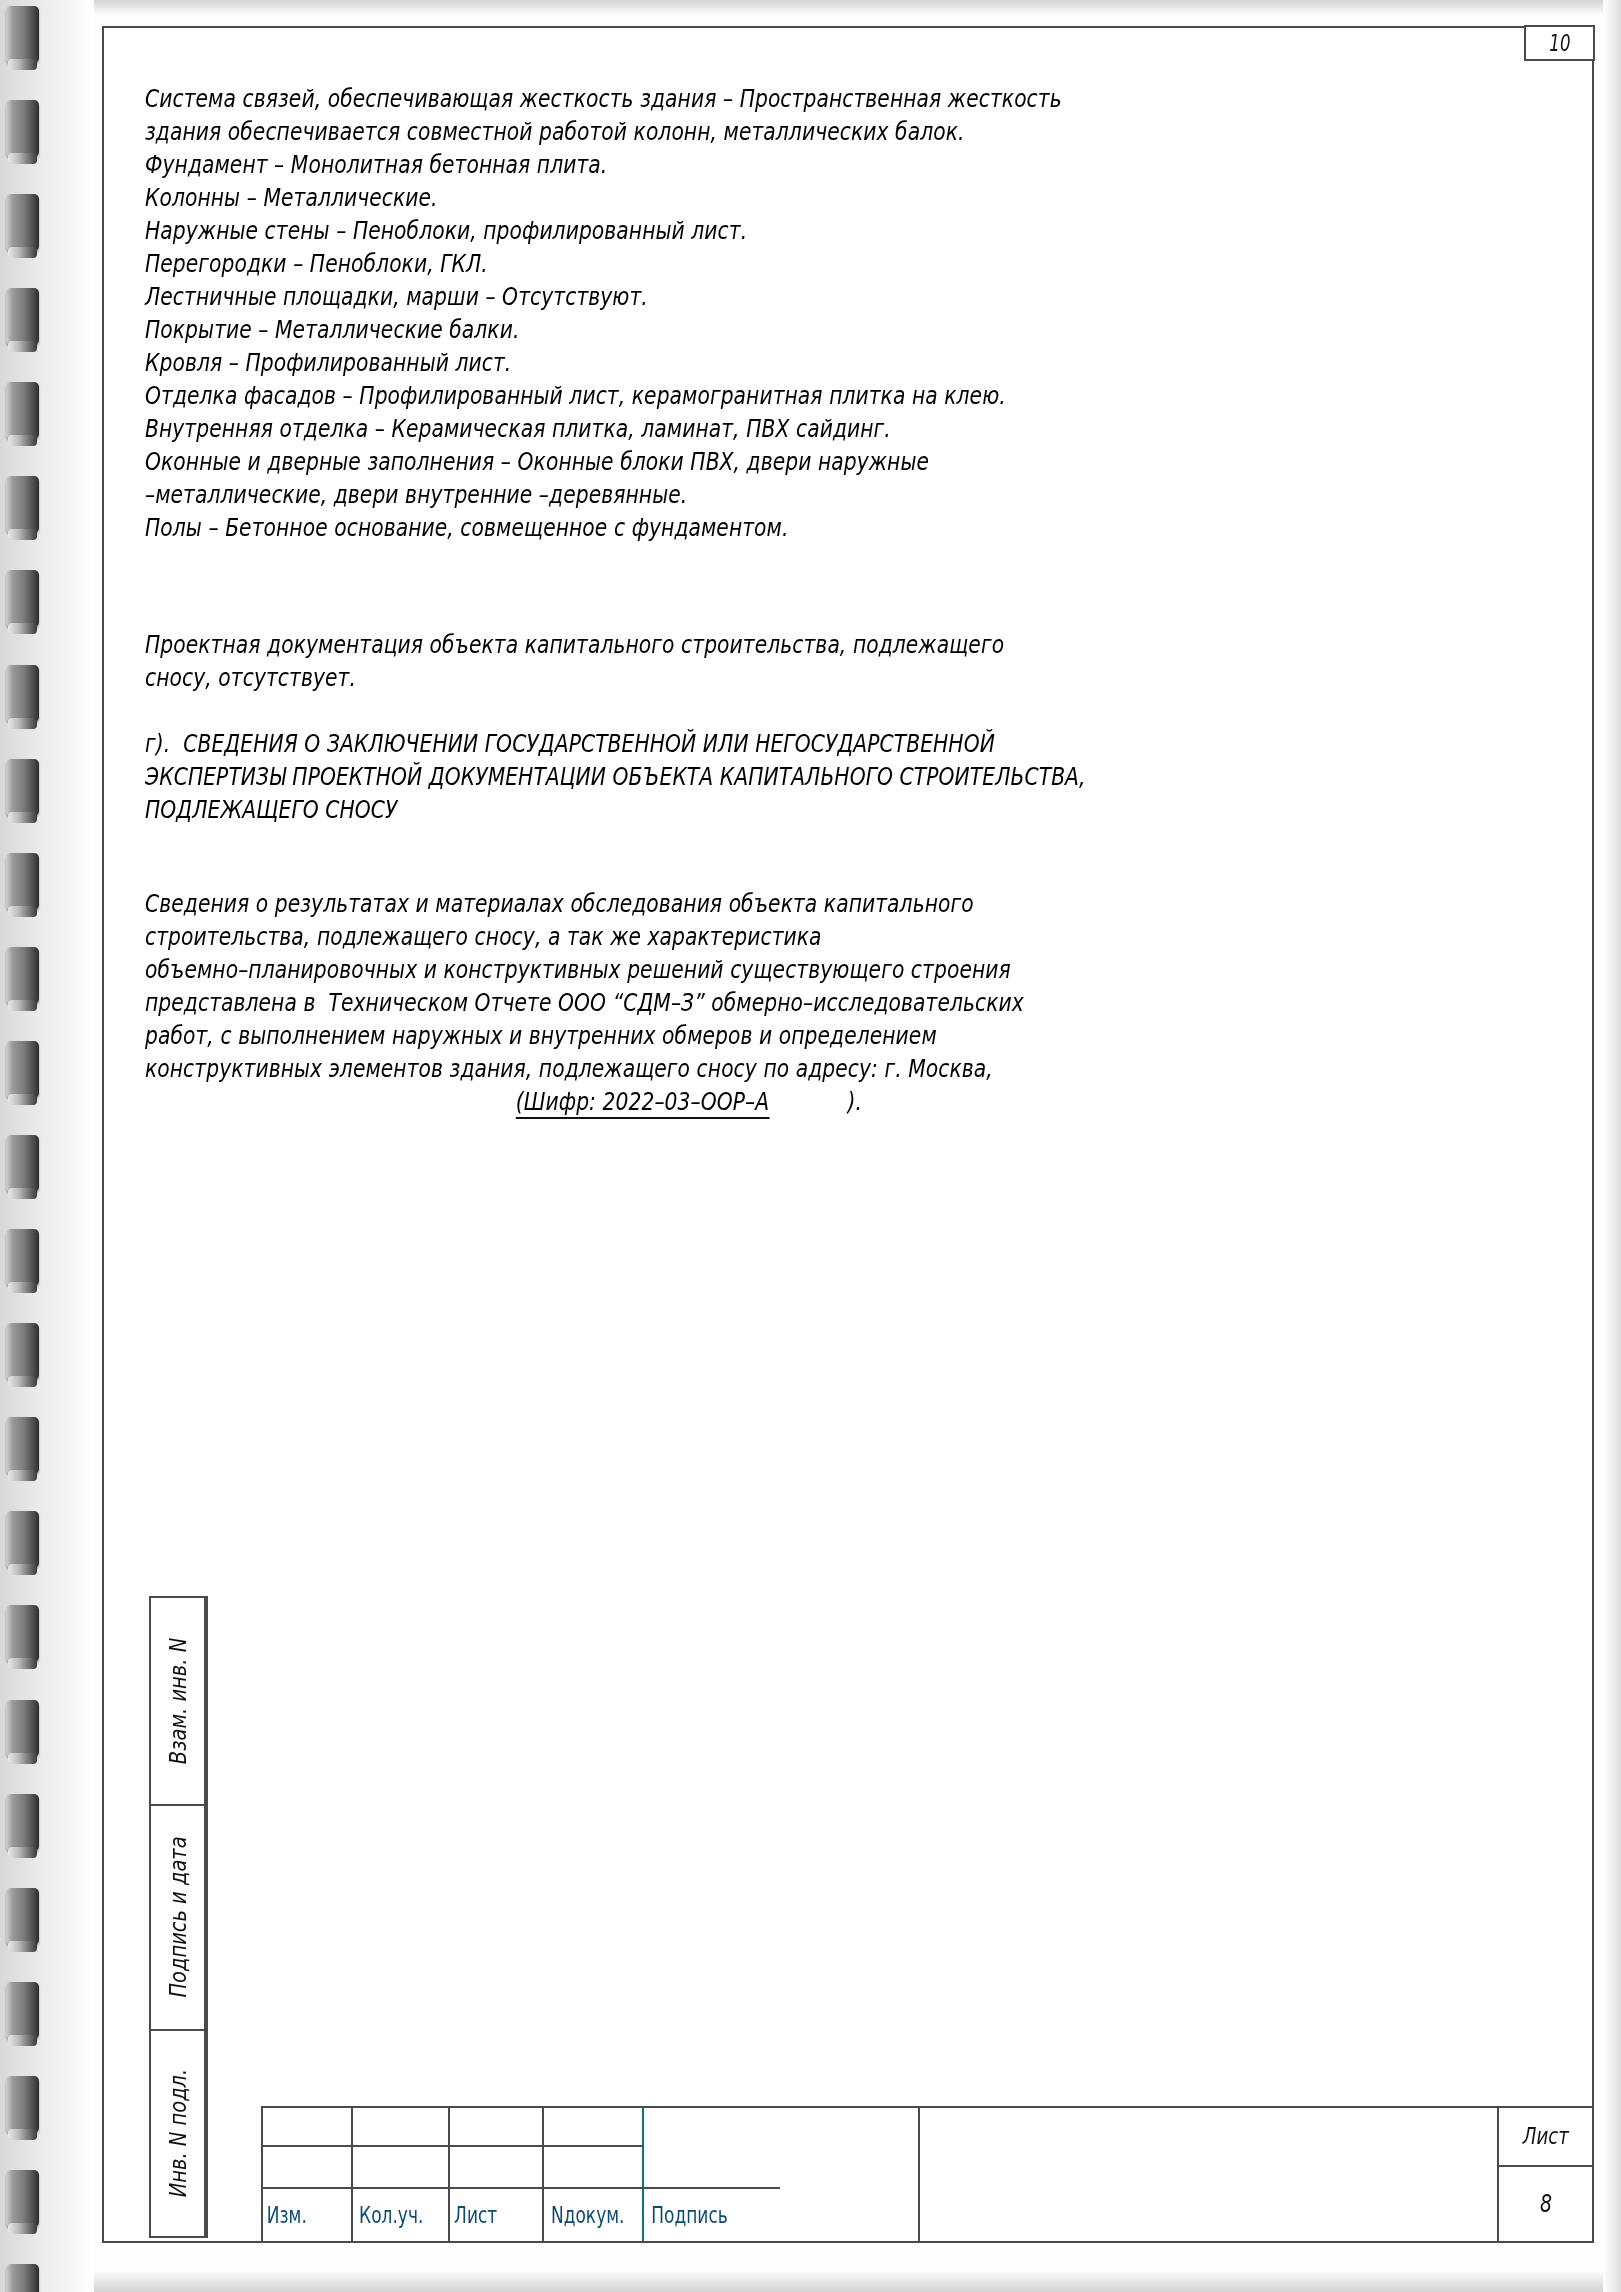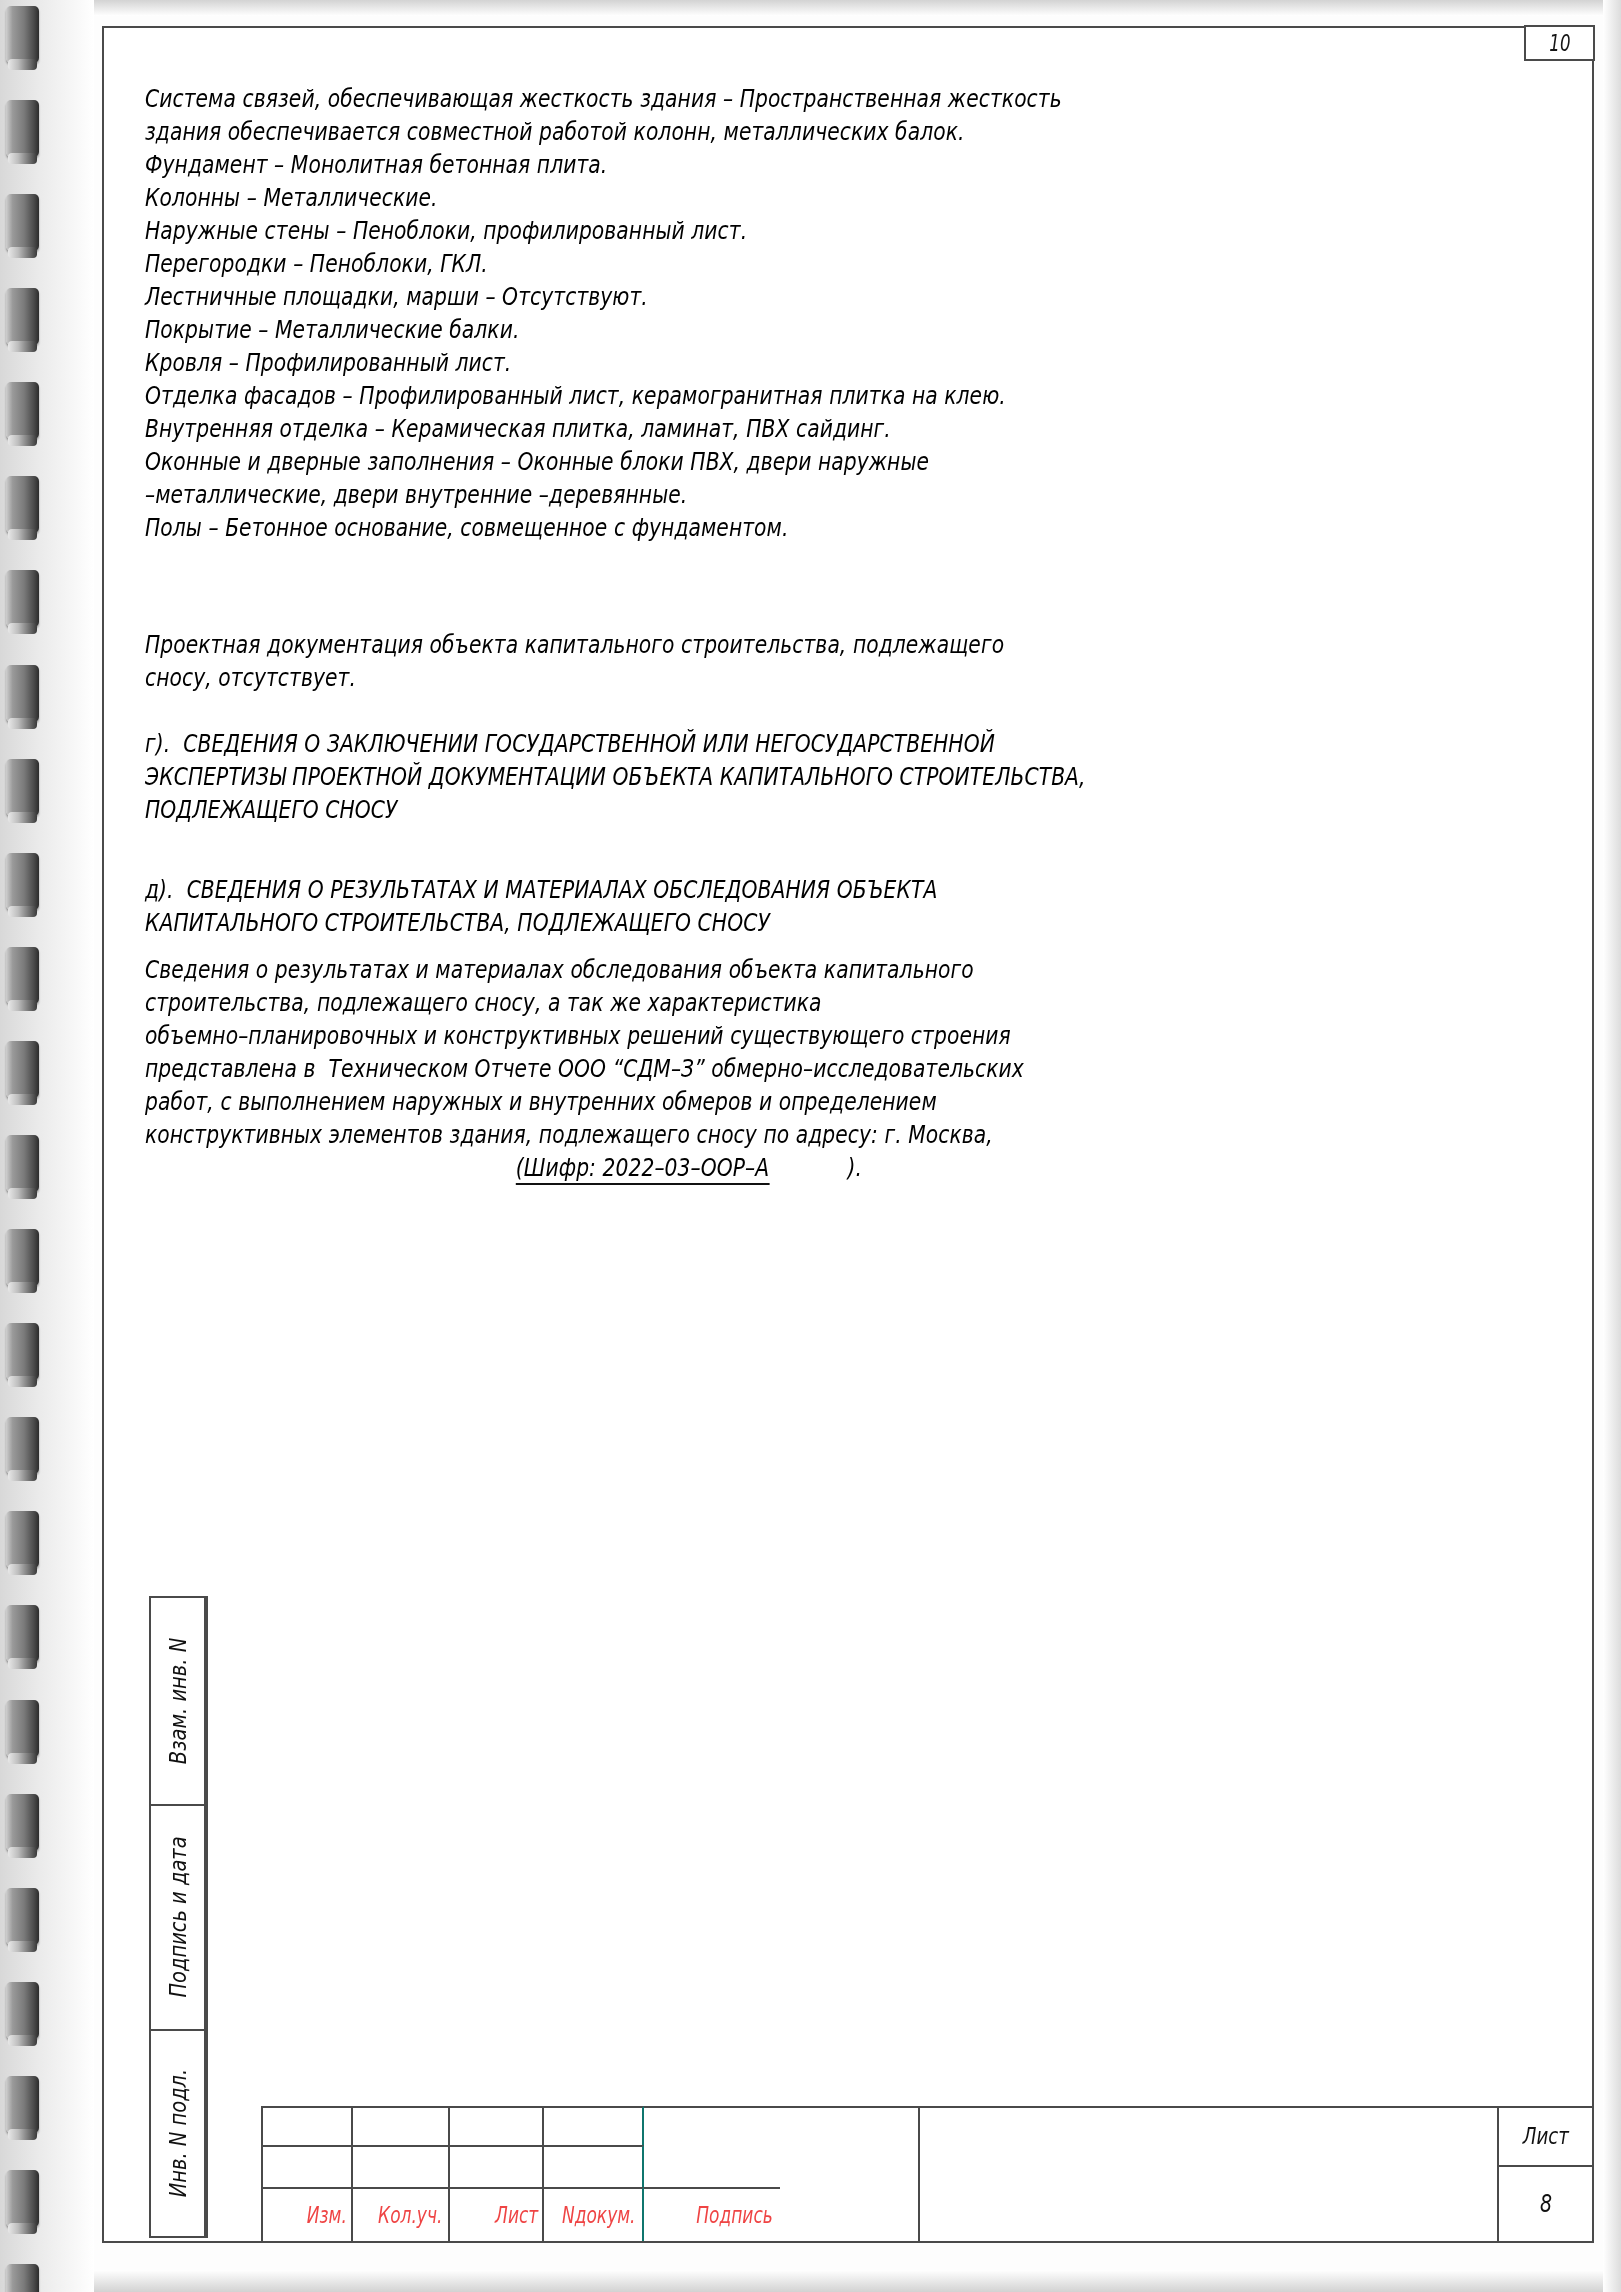--- a/index.html
+++ b/index.html
@@ -192,24 +192,23 @@
     display: grid;
     grid-template-columns: 90px 97px 94px 102px 136px;
     grid-template-rows: 39px 42px 54px;
   }
   .tb-grid > div {
     border-left: 2px solid #4a4a4a;
     border-top: 2px solid #4a4a4a;
     box-sizing: border-box;
     display: flex;
     align-items: center;
-    justify-content: flex-end;
-    font-style: italic;
+    justify-content: flex-start;
     font-size: 22.5px;
-    color: #ef4444;
+    color: #0c4a6e;
   }
   .tb-grid > div.hdr span { transform: scaleX(0.84); white-space: nowrap; }
   .tb-grid > div.last-col { border-right: 2px solid #0f766e; }
 
   .tb-wide {
     position: absolute;
     left: 519px;
     bottom: 0;
     width: 137px;
     height: 135px;
@@ -343,24 +342,20 @@
 
       <div id="section-g-heading">
           <div class="heading">г).  СВЕДЕНИЯ О ЗАКЛЮЧЕНИИ ГОСУДАРСТВЕННОЙ ИЛИ НЕГОСУДАРСТВЕННОЙ</div>
           <div class="heading">ЭКСПЕРТИЗЫ ПРОЕКТНОЙ ДОКУМЕНТАЦИИ ОБЪЕКТА КАПИТАЛЬНОГО СТРОИТЕЛЬСТВА,</div>
           <div class="heading">ПОДЛЕЖАЩЕГО СНОСУ</div>
         </div>
       <div class="gap-sm"></div>
 
       <div class="gap-md"></div>
 
-      <div id="section-d-heading">
-          <div class="heading">д).  СВЕДЕНИЯ О РЕЗУЛЬТАТАХ И МАТЕРИАЛАХ ОБСЛЕДОВАНИЯ ОБЪЕКТА</div>
-          <div class="heading">КАПИТАЛЬНОГО СТРОИТЕЛЬСТВА, ПОДЛЕЖАЩЕГО СНОСУ</div>
-        </div>
       <div class="gap-sm"></div>
       <div id="section-d-paragraph">
           <div class="ln">Сведения о результатах и материалах обследования объекта капитального</div>
           <div class="ln">строительства, подлежащего сносу, а так же характеристика</div>
           <div class="ln">объемно–планировочных и конструктивных решений существующего строения</div>
           <div class="ln">представлена в  Техническом Отчете ООО “СДМ–З” обмерно–исследовательских</div>
           <div class="ln">работ, с выполнением наружных и внутренних обмеров и определением</div>
           <div class="ln">конструктивных элементов здания, подлежащего сносу по адресу: г. Москва,</div>
         </div>
 

